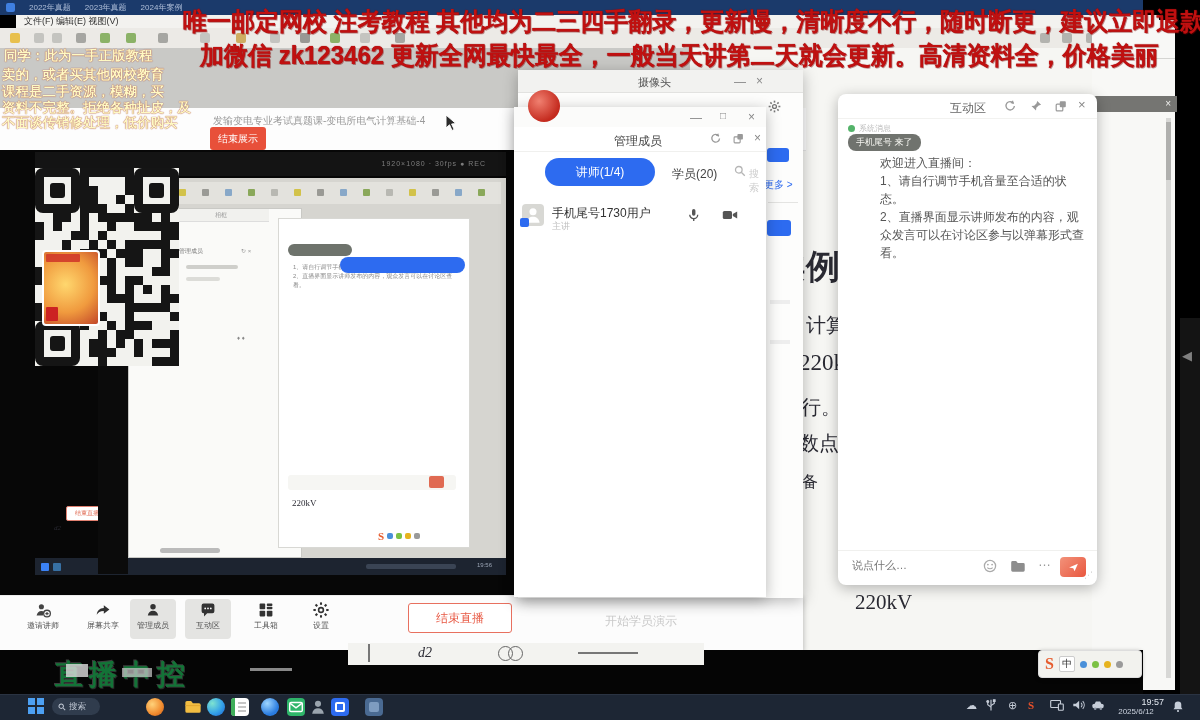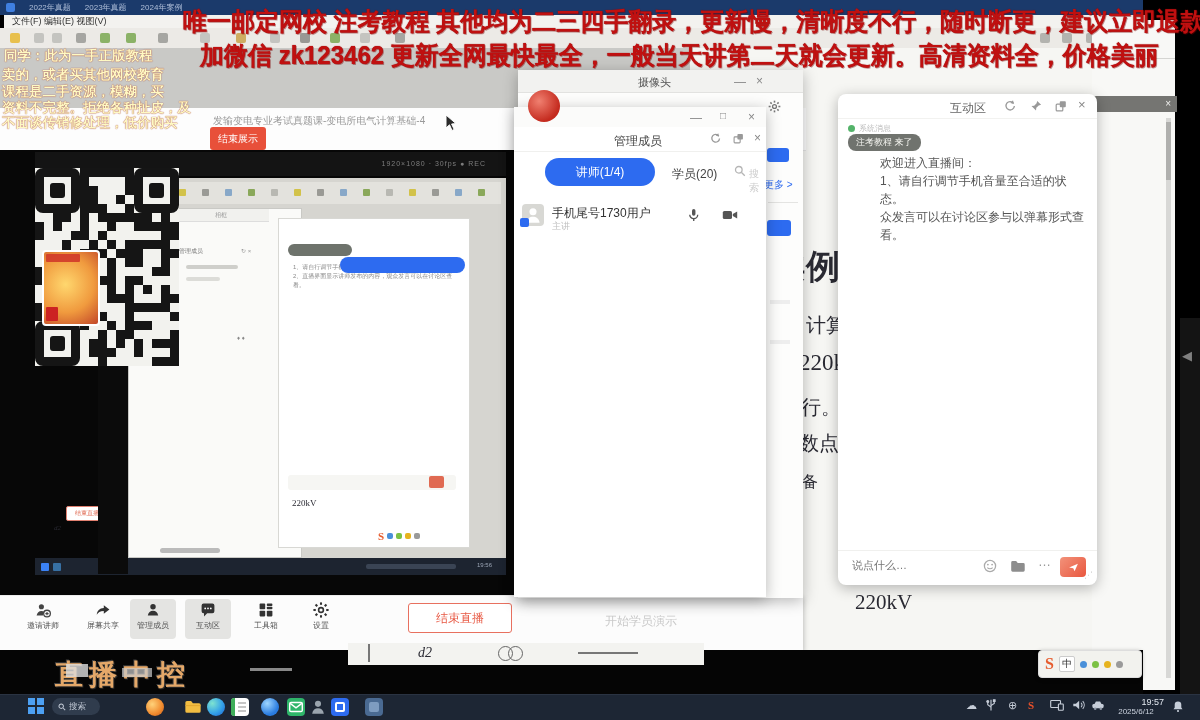--- a/index.html
+++ b/index.html
@@ -4,21 +4,21 @@
 <style>
   html,body{margin:0;padding:0;background:#000;}
   .screen{position:relative;width:1200px;height:720px;background:#000;overflow:hidden;
     font-family:"Liberation Sans",sans-serif;-webkit-font-smoothing:antialiased;}
   .abs{position:absolute;}
   svg{display:block;}
   
   .tabbar{left:0;top:0;width:1143px;height:15px;background:#1b3a6b;z-index:1;display:flex;align-items:center;gap:14px;padding-left:6px;box-sizing:border-box;}
   .tabbar .tab{font-size:8px;color:#c7d4ea;opacity:.85;white-space:nowrap;}
   .tabicon{width:9px;height:9px;background:#3f7fe0;border-radius:2px;}
-  .menubar{left:4px;top:15px;width:1143px;height:13px;background:#f3f2ef;z-index:1;font-size:9px;color:#333;line-height:13px;padding-left:8px;box-sizing:border-box;}
+  .menubar{left:16px;top:15px;width:1143px;height:13px;background:#f3f2ef;z-index:1;font-size:9px;color:#333;line-height:13px;padding-left:8px;box-sizing:border-box;}
   .toolstrip{left:0;top:28px;width:1143px;height:20px;background:#eceae6;z-index:1;}
   .toolstrip i{position:absolute;top:5px;width:10px;height:10px;border-radius:2px;opacity:.85;}
   .content-bg{left:0;top:48px;width:1143px;height:645px;background:#c9c9c6;z-index:1;}
   
   .banner{z-index:95;color:#c01010;font-weight:bold;font-size:24px;white-space:nowrap;
     text-shadow:0 0 1px #8a0000,1px 1px 0 rgba(120,0,0,.4);transform:scaleY(1.04);}
   .notice-line{z-index:94;color:#fef9c3;font-weight:bold;font-size:13.5px;white-space:nowrap;text-shadow:0 0 1px #8a0000;}
   
   .docfrag{font-family:"Liberation Serif","DejaVu Serif",serif;color:#2a2a33;z-index:4;white-space:nowrap;}
   
@@ -439,25 +439,26 @@
             <rect x="2" y="7" width="11" height="11" rx="1.5" fill="none" stroke="currentColor" stroke-width="2"></rect>
             <rect x="8" y="2" width="10" height="10" rx="1.5" fill="currentColor"></rect>
           </svg>
         </span>
       <span class="abs ctl" style="left:240px;top:4px;font-size:13px;">×</span>
     </div>
     <div class="abs" style="left:10px;top:29px;display:flex;align-items:center;gap:4px;">
       <span style="width:7px;height:7px;border-radius:50%;background:#54b36a;"></span>
       <span style="font-size:8px;color:#bbb;">系统消息</span>
     </div>
-    <div class="abs graybadge" style="left:10px;top:40px;">注考教程 来了</div>
+    <div class="abs graybadge" style="left:10px;top:40px;">手机尾号 来了</div>
     <div class="abs welcome" style="left:42px;top:60px;width:210px;">
       <div>欢迎进入直播间：</div>
       <div>1、请自行调节手机音量至合适的状</div>
       <div>态。</div>
+      <div>2、直播界面显示讲师发布的内容，观</div>
       <div>众发言可以在讨论区参与以弹幕形式查</div>
       <div>看。</div>
     </div>
     <div class="abs" style="left:0;top:456px;width:259px;height:35px;border-top:1px solid #f0f0ee;border-radius:0 0 8px 8px;">
       <input class="abs" style="left: 12px; top: 7px; width: 120px; border: none; outline: none; font-size: 11px; color: rgb(85, 85, 85); background: transparent;" placeholder="说点什么…">
       <span class="abs" style="left:145px;top:8px;color:#aaa;">
           <svg width="14" height="14" viewBox="0 0 20 20">
             <circle cx="10" cy="10" r="8" fill="none" stroke="currentColor" stroke-width="1.8"></circle>
             <circle cx="7" cy="8" r="1.3" fill="currentColor"></circle>
             <circle cx="13" cy="8" r="1.3" fill="currentColor"></circle>
@@ -547,21 +548,21 @@
 
   <div class="abs" style="left:0;top:650px;width:1143px;height:44px;background:#050505;z-index:31;"></div>
   <div class="abs" style="left:348px;top:643px;width:356px;height:22px;background:#f3f3f0;z-index:32;">
     <span class="docfrag" style="position:absolute;left:70px;top:2px;font-size:14px;font-style:italic;">d2</span>
     <span class="abs" style="left:150px;top:3px;width:13px;height:13px;border:1.5px solid #666;border-radius:50%;"></span>
     <span class="abs" style="left:160px;top:3px;width:13px;height:13px;border:1.5px solid #666;border-radius:50%;"></span>
     <span class="abs" style="left:230px;top:9px;width:60px;height:1.5px;background:#777;"></span>
     <span class="abs" style="left:20px;top:1px;width:1.5px;height:18px;background:#777;"></span>
   </div>
 
-  <div class="abs" style="left:55px;top:656px;z-index:33;font-size:28px;font-weight:bold;color:#fdba74;letter-spacing:6px;text-shadow:1px 1px 0 #333,-1px -1px 0 #444;opacity:.9;font-family:'DejaVu Sans',sans-serif;">直播中控</div>
+  <div class="abs" style="left:55px;top:656px;z-index:33;font-size:28px;font-weight:bold;color:#15803d;letter-spacing:6px;text-shadow:1px 1px 0 #333,-1px -1px 0 #444;opacity:.9;font-family:'DejaVu Sans',sans-serif;">直播中控</div>
   <div class="abs" style="left:66px;top:664px;width:22px;height:13px;background:#ddd;opacity:.8;z-index:34;"></div>
   <div class="abs" style="left:122px;top:668px;width:30px;height:9px;background:#ccc;opacity:.7;z-index:34;"></div>
   <div class="abs" style="left:250px;top:668px;width:42px;height:3px;background:#888;z-index:34;"></div>
 
   <div class="abs" style="left:1038px;top:650px;width:104px;height:28px;background:#f2f2ee;border:1px solid #ddd;border-radius:4px;box-shadow:0 1px 4px rgba(0,0,0,.3);z-index:35;display:flex;align-items:center;gap:5px;padding:0 6px;box-sizing:border-box;">
     <span style="color:#e65c2e;font-weight:bold;font-size:16px;font-family:'Liberation Serif',serif;">S</span>
     <span style="font-size:10px;color:#333;background:#fff;border:1px solid #ccc;border-radius:2px;padding:0 2px;">中</span>
     <span style="width:7px;height:7px;border-radius:50%;background:#4a90d9;"></span>
     <span style="width:7px;height:7px;border-radius:50%;background:#7bc144;"></span>
     <span style="width:7px;height:7px;border-radius:50%;background:#e6b31e;"></span>

